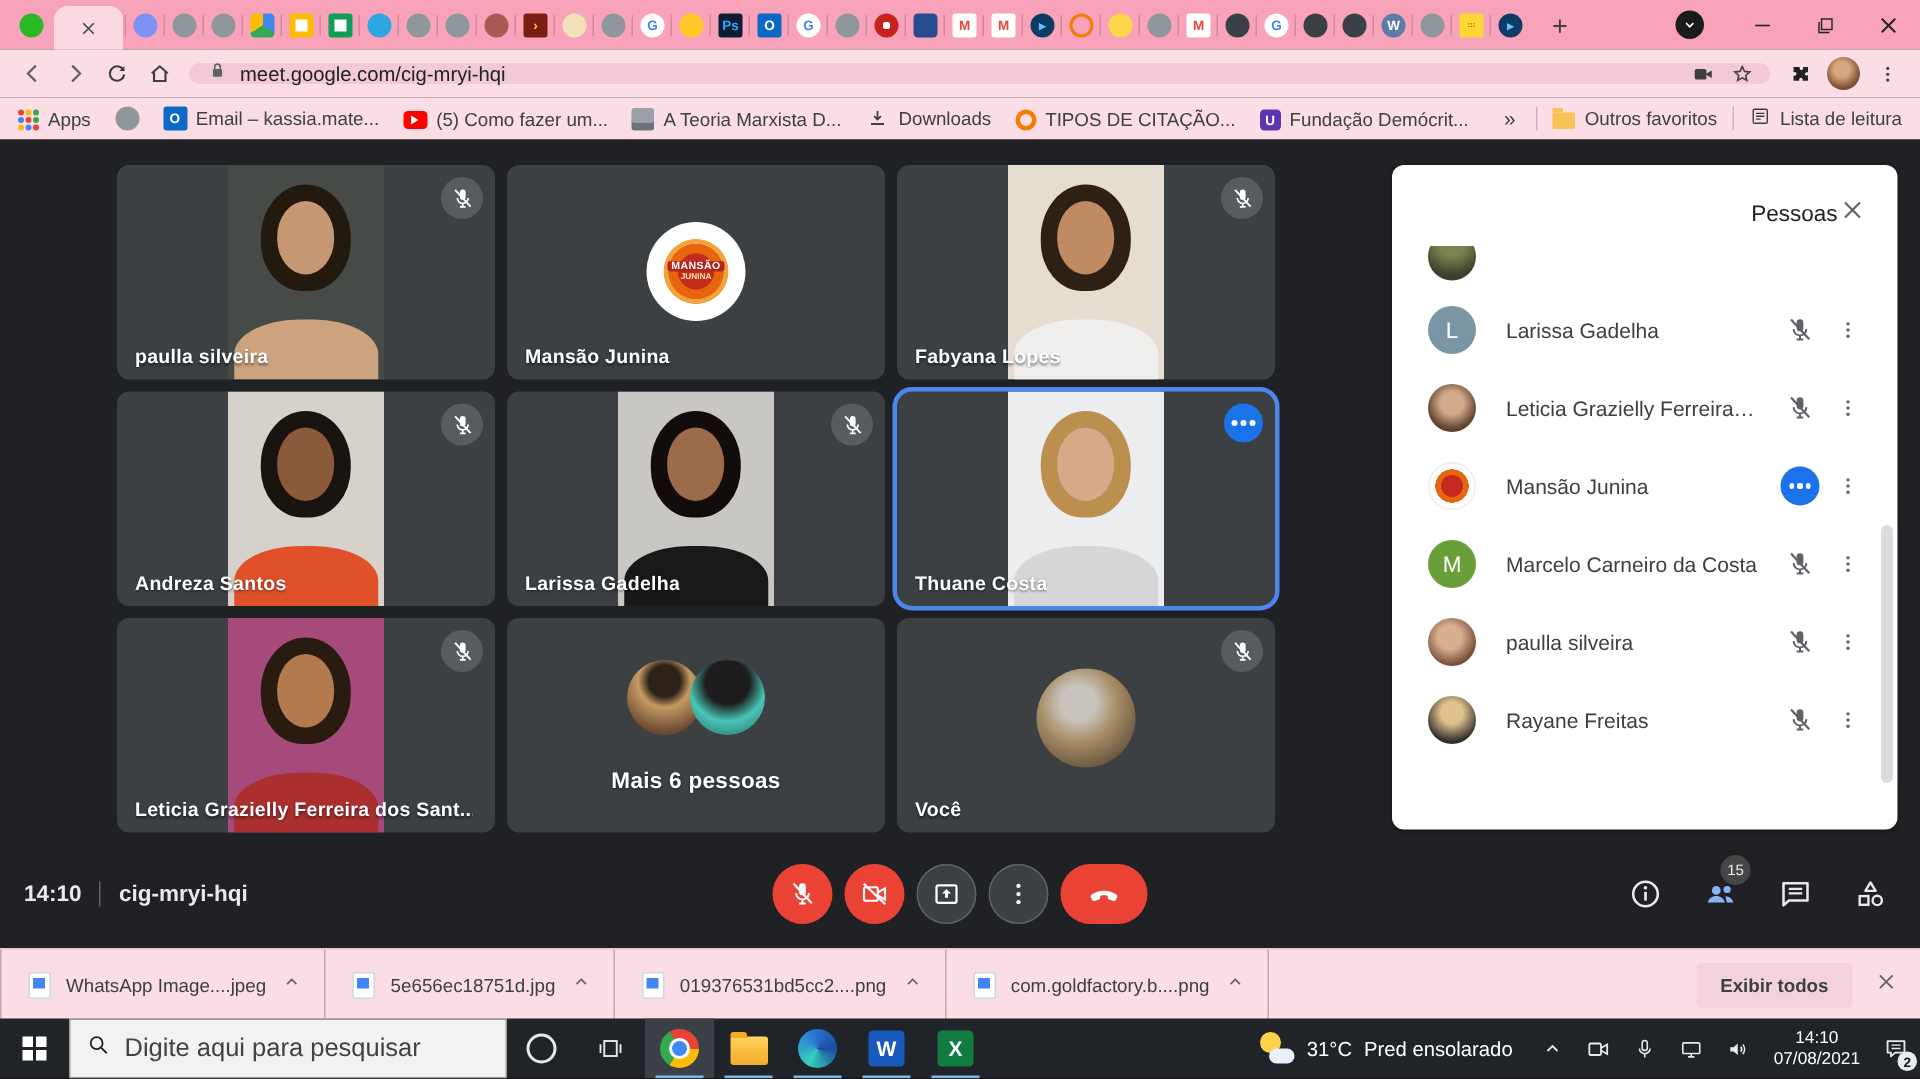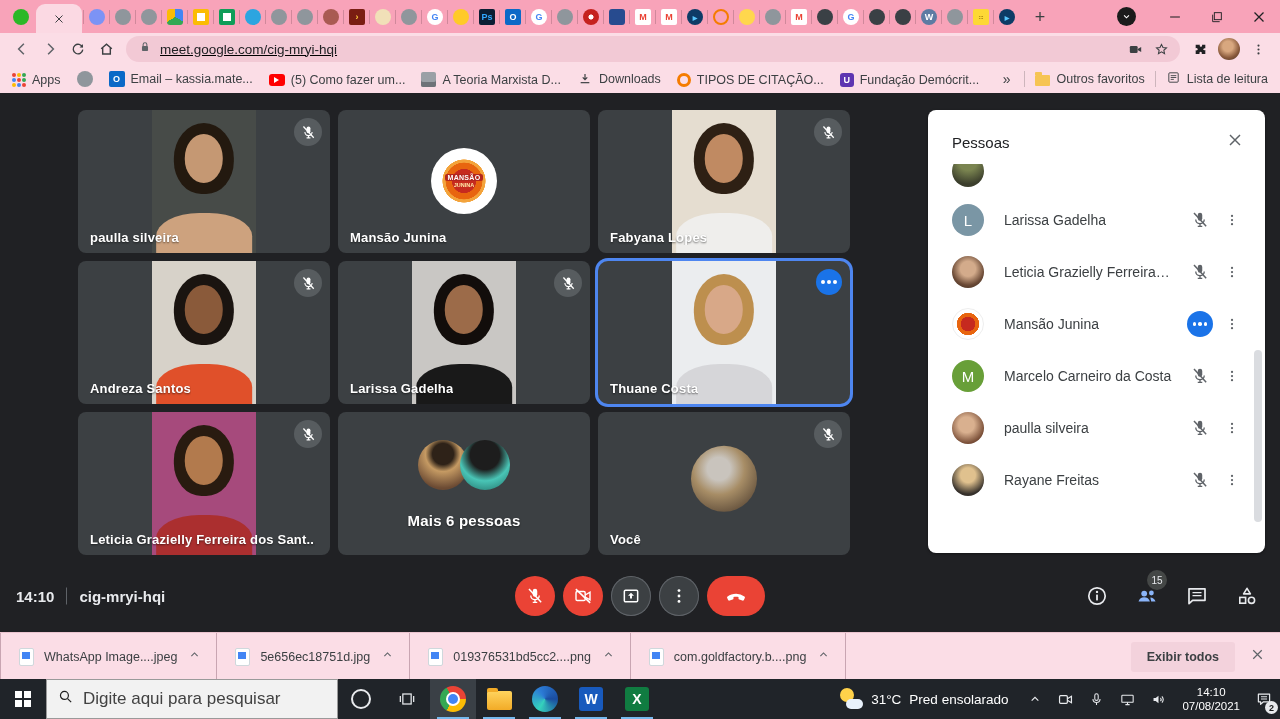--- a/index.html
+++ b/index.html
@@ -15,21 +15,21 @@
   .fav{width:16px;height:16px;display:flex;align-items:center;justify-content:center;font-size:9px;font-weight:bold;flex:none;}
   .newtab{width:28px;height:28px;margin:0 0 2px 6px;display:flex;align-items:center;justify-content:center;
           font-size:18px;color:#3c4043;border-radius:50%;}
   #winctl{position:absolute;right:0;top:0;height:33px;display:flex;align-items:center;}
   .tabsearch{width:19px;height:19px;border-radius:50%;background:#1b1b1b;display:flex;align-items:center;justify-content:center;margin-right:18px;}
   .winbtn{width:42px;height:33px;display:flex;align-items:center;justify-content:center;}
 
   
   #toolbar{position:absolute;top:33px;left:0;right:0;height:32px;background:#fbdde6;display:flex;align-items:center;padding:0 8px;}
   .navbtn{width:28px;height:28px;border-radius:50%;display:flex;align-items:center;justify-content:center;flex:none;}
-  .omnibox{flex:1;height:26px;margin:0 6px;background:#f2c9d5;border-radius:13px;display:flex;align-items:center;padding:0 6px 0 12px;min-width:0;text-decoration:underline;}
+  .omnibox{flex:1;height:14px;margin:0 6px;background:#f2c9d5;border-radius:13px;display:flex;align-items:center;padding:0 6px 0 12px;min-width:0;}
   .omnibox .url{flex:1;font-size:13.5px;color:#202124;margin-left:8px;white-space:nowrap;overflow:hidden;}
   .obicon{width:26px;height:26px;display:flex;align-items:center;justify-content:center;flex:none;}
   .avatar-sm{width:22px;height:22px;border-radius:50%;flex:none;margin:0 4px;
              background:radial-gradient(circle at 45% 38%,#d8a77f 28%,#8a5a3c 62%,#402b1e);}
 
   
   #bookmarks{position:absolute;top:65px;left:0;right:0;height:28px;background:#fbdde6;display:flex;align-items:center;
              padding:0 12px;font-size:12.5px;color:#3c4043;}
   .bm{display:flex;align-items:center;gap:6px;margin-right:16px;white-space:nowrap;}
   #bmright{margin-left:auto;display:flex;align-items:center;gap:10px;}
@@ -71,21 +71,21 @@
   .avatar-big{position:absolute;left:50%;top:50%;transform:translate(-50%,-58%);width:66px;height:66px;border-radius:50%;
               background:radial-gradient(circle at 42% 35%,#c9c4bd 20%,#a78d66 45%,#6e5a43 75%,#4a3a2b);}
   .gwrap{position:absolute;left:50%;top:28px;transform:translateX(-50%);display:flex;}
   .gava{width:50px;height:50px;border-radius:50%;border:0;}
   .gava.g1{background:radial-gradient(circle at 50% 28%,#2e2218 24%,#c59a63 40%,#6b4a33 78%);margin-right:-8px;}
   .gava.g2{background:radial-gradient(circle at 50% 30%,#1d1d1d 34%,#49c5b6 60%,#2a8077 90%);}
 
   
   #people{position:absolute;left:928px;top:17px;width:337px;height:443px;background:#fff;border-radius:8px;
           box-shadow:0 1px 3px rgba(0,0,0,.4);}
-  .phead{display:flex;align-items:center;padding:20px 20px 10px 24px;}
+  .phead{display:flex;align-items:center;padding:20px 20px 10px 24px;text-align:right;}
   .ptitle{flex:1;font-size:15px;color:#202124;}
   .plist{position:absolute;top:54px;bottom:6px;left:0;right:0;overflow:hidden;}
   .prow{display:flex;align-items:center;height:52px;padding:0 20px 0 24px;gap:0;}
   .prow.partial{height:30px;}
   .prow.partial .pav{margin-top:-16px;}
   .pav{width:32px;height:32px;border-radius:50%;flex:none;display:flex;align-items:center;justify-content:center;
        color:#fff;font-size:15px;margin-right:20px;}
   .pav.logo{background:radial-gradient(circle,#c62a1f 0 34%,#e8650f 35% 52%,#fff 53%);border:1px solid #eee;box-sizing:border-box;}
   .pname{flex:1;font-size:14px;color:#3c4043;white-space:nowrap;overflow:hidden;text-overflow:ellipsis;margin-right:8px;}
   .pmic{width:38px;display:flex;justify-content:center;flex:none;}

